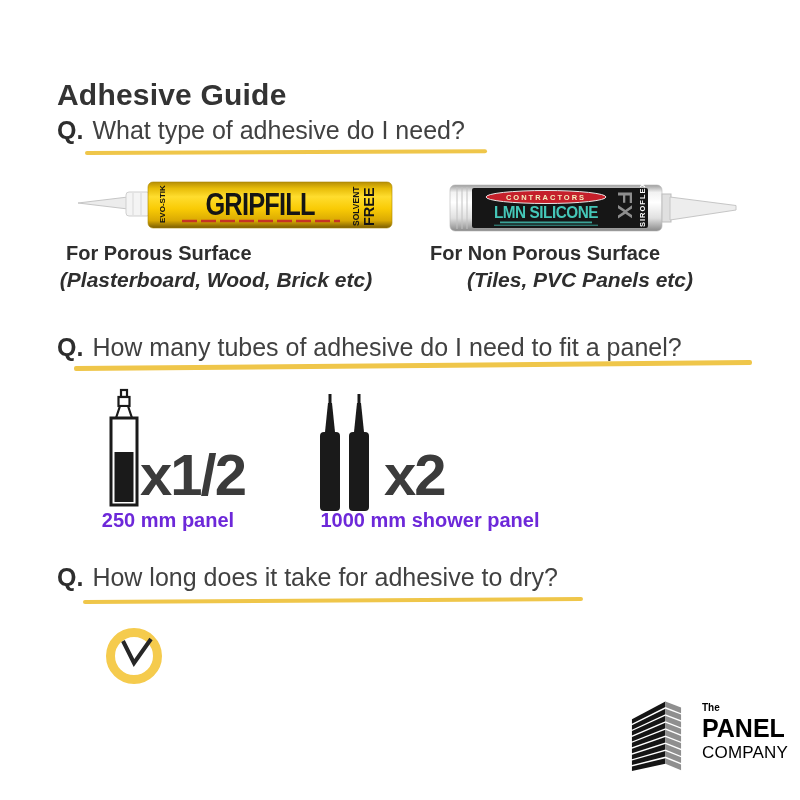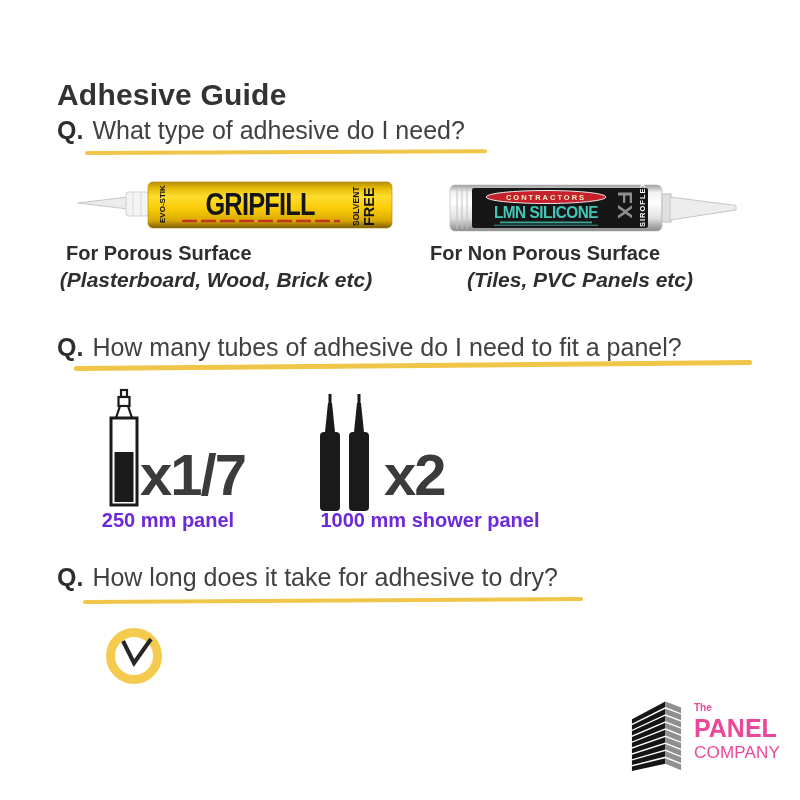--- a/index.html
+++ b/index.html
@@ -17,21 +17,21 @@
   .underline{height:4px;border-radius:2px;background:var(--accent-yellow,#EFC64A);}
   .u1{left:85px;top:151px;width:402px;transform:rotate(-.25deg);transform-origin:left center;}
   .u2{left:74px;top:366px;width:678px;height:5px;transform:rotate(-.5deg);transform-origin:left center;}
   .u3{left:83px;top:600px;width:500px;transform:rotate(-.35deg);transform-origin:left center;}
   .surface-label{font-size:20px;font-weight:bold;color:#2e2e2e;text-align:left;}
   .surface-examples{font-size:21px;font-weight:bold;font-style:italic;color:#2e2e2e;text-align:center;}
   .multiplier{font-size:58px;font-weight:bold;color:#3b3b3b;letter-spacing:-2px;line-height:1;}
   .panel-caption{font-size:20px;font-weight:bold;color:#6d28d9;text-align:center;line-height:22px;}
   .dry-time{left:178px;top:632px;font-size:43px;font-weight:bold;color:#2e2e2e;letter-spacing:-.5px;}
   .logo{left:630px;top:692px;width:160px;height:92px;display:flex;align-items:flex-start;}
-  .logo-text{margin-left:8px;padding-top:11px;color:#ec4899;line-height:1;}
+  .logo-text{margin-left:16px;padding-top:11px;color:#000000;line-height:1;}
   .logo-the{font-size:10px;font-weight:bold;margin-bottom:3px;}
   .logo-panel{font-size:25px;font-weight:bold;letter-spacing:0;}
   .logo-company{font-size:17px;font-weight:normal;letter-spacing:.2px;margin-top:3px;}
 </style>
 </head>
 <body>
 
 <div class="canvas">
 
   <div class="abs page-title">Adhesive Guide</div>
@@ -106,21 +106,21 @@
   </div>
   <div class="abs underline u2"></div>
 
   <svg class="abs" style="left:106px;top:388px;" width="36" height="120" viewBox="0 0 36 120">
     <rect x="15" y="2" width="6" height="7" fill="#ffffff" stroke="#1a1a1a" stroke-width="2.2"></rect>
     <rect x="12.5" y="9" width="11" height="9" fill="#ffffff" stroke="#1a1a1a" stroke-width="2.2"></rect>
     <polygon points="14,18 22,18 26,30 10,30" fill="#ffffff" stroke="#1a1a1a" stroke-width="2.2" stroke-linejoin="round"></polygon>
     <rect x="5" y="30" width="26" height="87" fill="#ffffff" stroke="#1a1a1a" stroke-width="3"></rect>
     <rect x="8.5" y="64" width="19" height="50" fill="#1a1a1a"></rect>
   </svg>
-  <div class="abs multiplier" style="left:140px;top:446px;">x1/7</div>
+  <div class="abs multiplier" style="left:140px;top:446px;">x1/2</div>
   <div class="abs panel-caption" style="left:88px;top:509px;width:160px;">250 mm panel</div>
 
   <svg class="abs" style="left:320px;top:394px;" width="52" height="118" viewBox="0 0 52 118">
     <g>
       <rect x="8.5" y="0" width="3" height="10" fill="#1a1a1a"></rect>
       <polygon points="8,9 12,9 15,38 5,38" fill="#1a1a1a"></polygon>
       <rect x="0" y="38" width="20" height="79" rx="4" fill="#1a1a1a"></rect>
     </g>
     <g>
       <rect x="37.5" y="0" width="3" height="10" fill="#1a1a1a"></rect>

